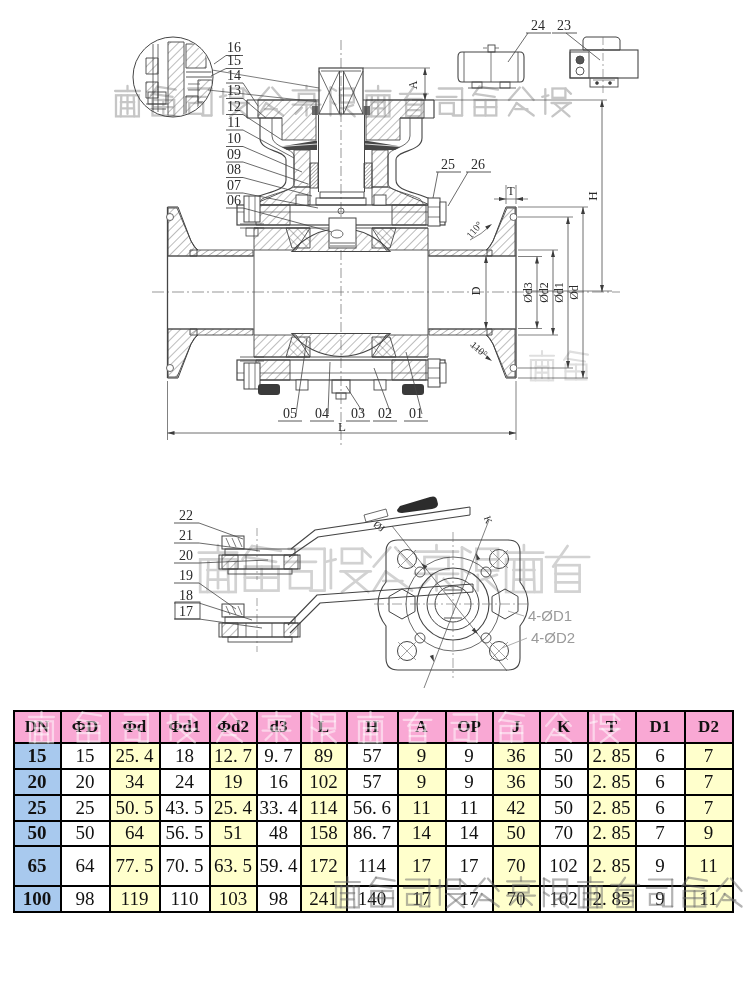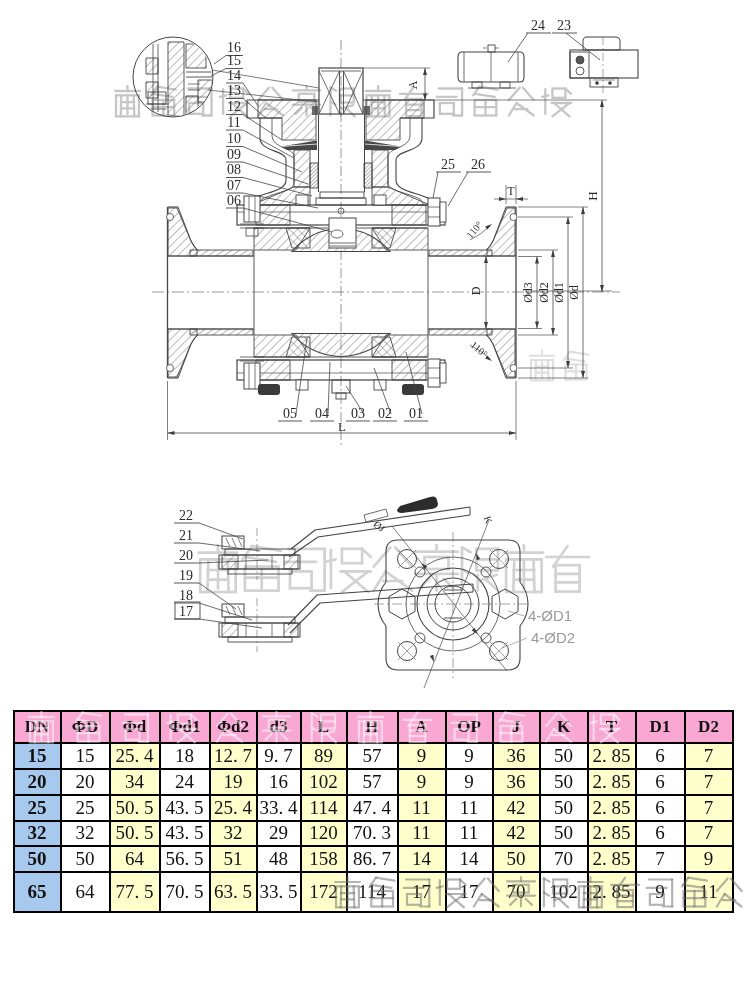--- a/index.html
+++ b/index.html
@@ -679,38 +679,21 @@
         <td class="y">7</td>
       </tr>
       <tr style="height:25.5px">
         <td class="dn">25</td>
         <td class="w">25</td>
         <td class="y">50. 5</td>
         <td class="w">43. 5</td>
         <td class="y">25. 4</td>
         <td class="w">33. 4</td>
         <td class="y">114</td>
-        <td class="w">47. 4</td>
-        <td class="y">11</td>
-        <td class="w">11</td>
-        <td class="y">42</td>
-        <td class="w">50</td>
-        <td class="y">2. 85</td>
-        <td class="w">6</td>
-        <td class="y">7</td>
-      </tr>
-      <tr style="height:25.5px">
-        <td class="dn">32</td>
-        <td class="w">32</td>
-        <td class="y">50. 5</td>
-        <td class="w">43. 5</td>
-        <td class="y">32</td>
-        <td class="w">29</td>
-        <td class="y">120</td>
-        <td class="w">70. 3</td>
+        <td class="w">56. 6</td>
         <td class="y">11</td>
         <td class="w">11</td>
         <td class="y">42</td>
         <td class="w">50</td>
         <td class="y">2. 85</td>
         <td class="w">6</td>
         <td class="y">7</td>
       </tr>
       <tr style="height:25.5px">
         <td class="dn">50</td>
@@ -728,23 +711,40 @@
         <td class="y">2. 85</td>
         <td class="w">7</td>
         <td class="y">9</td>
       </tr>
       <tr style="height:40px">
         <td class="dn">65</td>
         <td class="w">64</td>
         <td class="y">77. 5</td>
         <td class="w">70. 5</td>
         <td class="y">63. 5</td>
-        <td class="w">33. 5</td>
+        <td class="w">59. 4</td>
         <td class="y">172</td>
         <td class="w">114</td>
+        <td class="y">17</td>
+        <td class="w">17</td>
+        <td class="y">70</td>
+        <td class="w">102</td>
+        <td class="y">2. 85</td>
+        <td class="w">9</td>
+        <td class="y">11</td>
+      </tr>
+      <tr style="height:26px">
+        <td class="dn">100</td>
+        <td class="w">98</td>
+        <td class="y">119</td>
+        <td class="w">110</td>
+        <td class="y">103</td>
+        <td class="w">98</td>
+        <td class="y">241</td>
+        <td class="w">140</td>
         <td class="y">17</td>
         <td class="w">17</td>
         <td class="y">70</td>
         <td class="w">102</td>
         <td class="y">2. 85</td>
         <td class="w">9</td>
         <td class="y">11</td>
       </tr>
     </tbody>
   </table>

